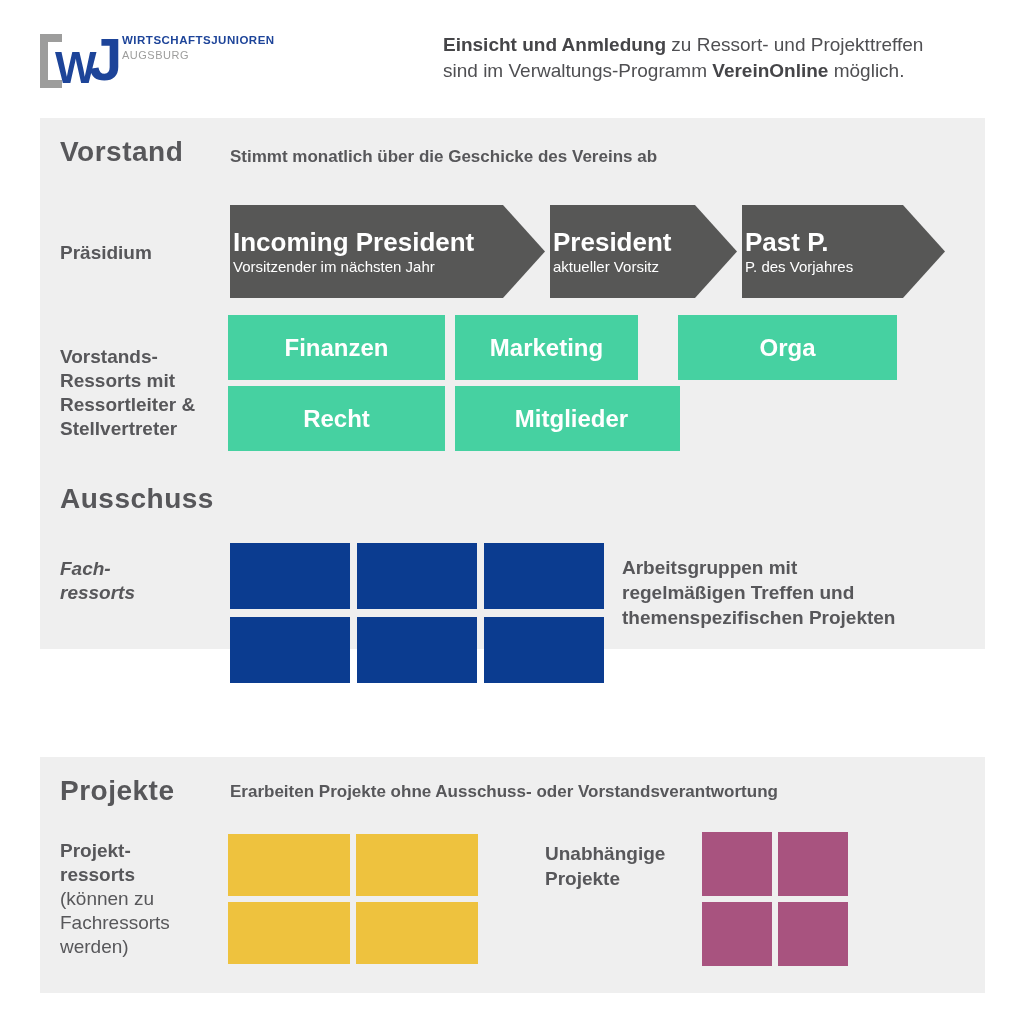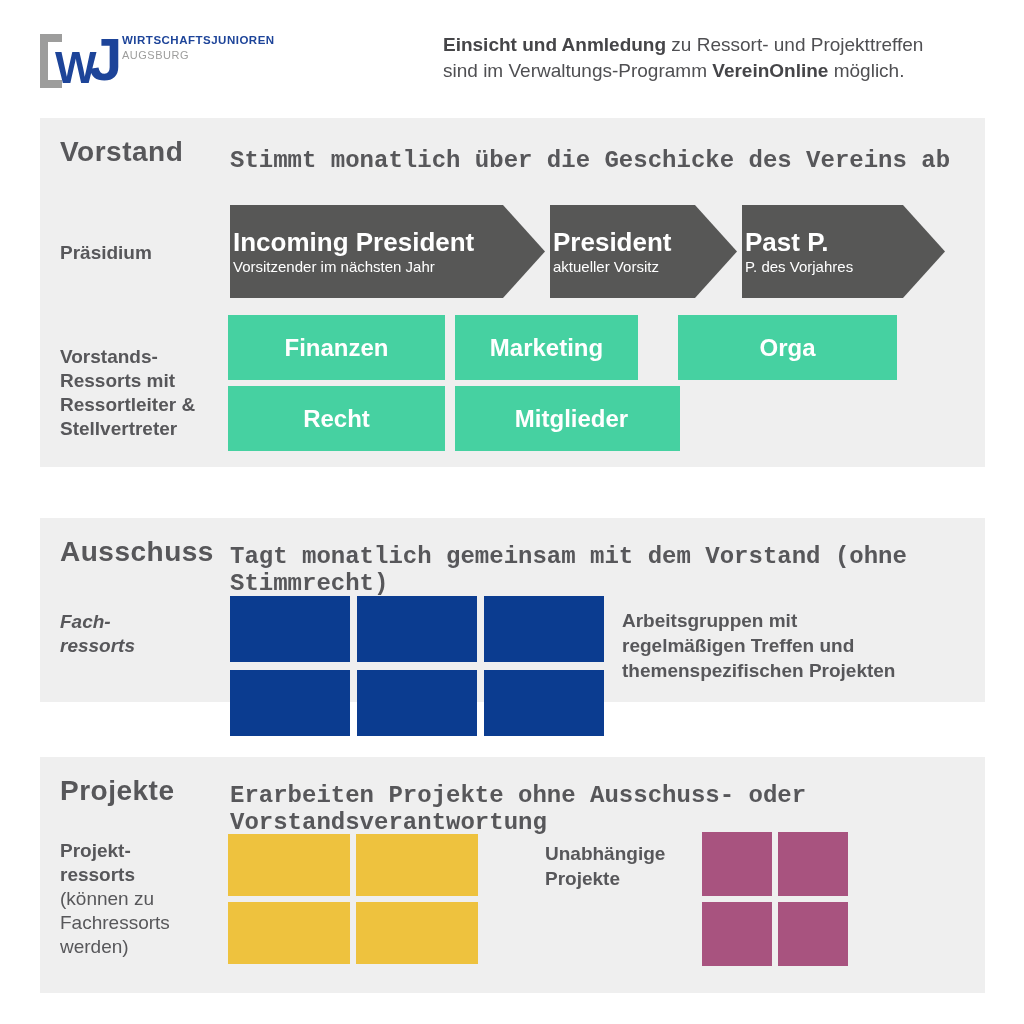--- a/index.html
+++ b/index.html
@@ -14,25 +14,25 @@
   .logo-j{position:absolute;left:49px;top:0px;font-size:60px;line-height:1;font-weight:bold;
           color:var(--logo-blue);}
   .logo-word{position:absolute;left:122px;top:34px;line-height:13px;}
   .logo-org{font-size:11.5px;font-weight:bold;letter-spacing:.5px;color:var(--logo-blue);}
   .logo-city{font-size:11px;letter-spacing:.5px;color:var(--logo-gray);margin-top:2px;}
   .header-note{position:absolute;left:443px;top:32px;font-size:19px;line-height:26px;color:#4f4f52;}
   .header-note b{color:#454548;}
   
   .panel{position:absolute;left:40px;width:945px;background:var(--panel-bg);}
   .panel-vorstand{top:118px;height:349px;}
-  .panel-ausschuss{top:518px;height:184px;}
+  .panel-ausschuss{top:465px;height:184px;}
   .panel-projekte{top:757px;height:236px;}
   .sec-title{position:absolute;left:20px;top:18px;font-size:28px;font-weight:bold;
              letter-spacing:.5px;color:var(--text-dark);}
-  .sec-sub{position:absolute;left:190px;font-size:24px;font-weight:bold;color:var(--text-dark);font-family:Liberation Mono, monospace;}
+  .sec-sub{position:absolute;left:190px;font-size:17px;font-weight:bold;color:var(--text-dark);}
   .side-label{position:absolute;left:20px;font-size:19px;font-weight:bold;color:var(--text-dark);
               white-space:pre-line;line-height:24px;}
   .side-label .light{font-weight:normal;}
   
   .arrow{position:absolute;top:87px;height:93px;background:var(--arrow-gray);color:#fff;
          clip-path:polygon(0 0,calc(100% - 42px) 0,100% 50%,calc(100% - 42px) 100%,0 100%);
          display:flex;flex-direction:column;justify-content:center;padding-left:3px;box-sizing:border-box;}
   .arrow-title{font-size:26px;font-weight:bold;line-height:30px;white-space:nowrap;}
   .arrow-sub{font-size:15px;line-height:20px;white-space:nowrap;}
   
@@ -93,21 +93,20 @@
 
     <div class="gbox" style="left:188px;top:197px;width:217px;">Finanzen</div>
     <div class="gbox" style="left:415px;top:197px;width:183px;">Marketing</div>
     <div class="gbox" style="left:638px;top:197px;width:219px;">Orga</div>
     <div class="gbox" style="left:188px;top:268px;width:217px;">Recht</div>
     <div class="gbox" style="left:415px;top:268px;width:217px;padding-left:8px;">Mitglieder</div>
   </div>
 
   <div class="panel panel-ausschuss">
     <div class="sec-title">Ausschuss</div>
-    <div class="sec-sub" style="top:25px;">Tagt monatlich gemeinsam mit dem Vorstand (ohne Stimmrecht)</div>
     <div class="side-label" style="top:92px;font-style:italic;">Fach-
 ressorts</div>
     <div class="grid grid-fach">
       <div class="bbox"></div>
       <div class="bbox"></div>
       <div class="bbox"></div>
       <div class="bbox"></div>
       <div class="bbox"></div>
       <div class="bbox"></div>
     </div>

